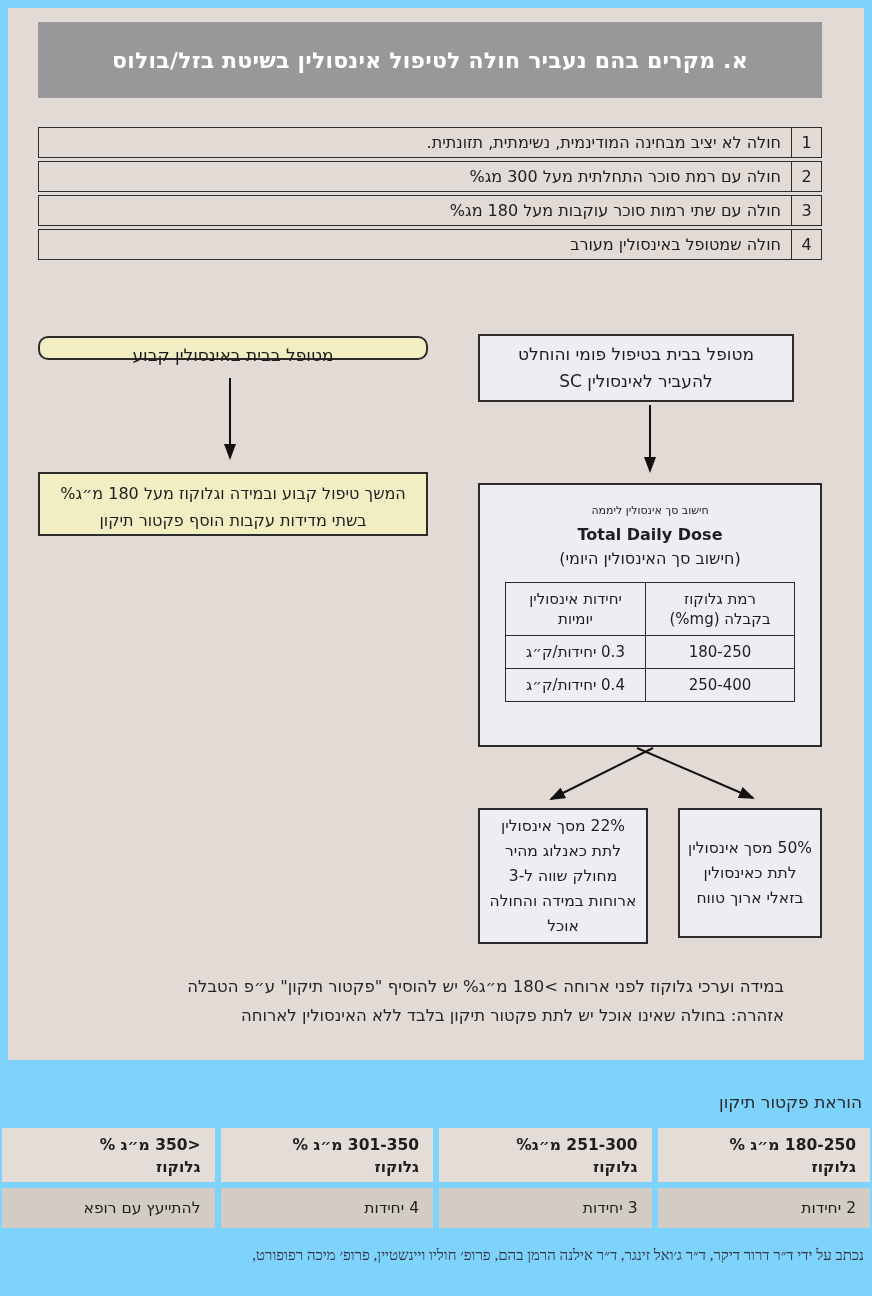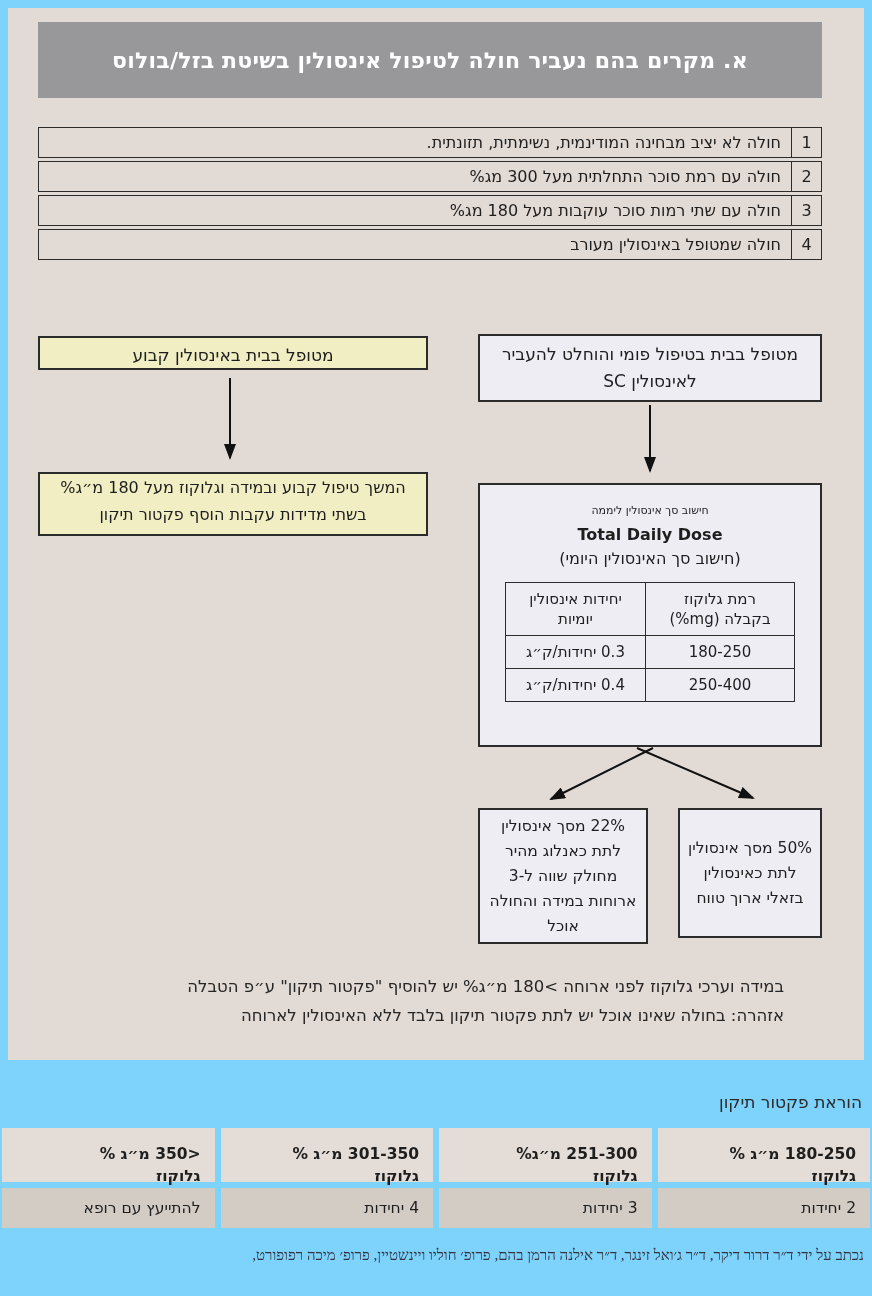--- a/index.html
+++ b/index.html
@@ -28,25 +28,25 @@
   }
   .crit-num {
     width:30px; text-align:center; line-height:29px; font-size:16px;
     border-left:1px solid #2c2c2c; flex:0 0 30px;
   }
   .crit-text { flex:1; text-align:right; padding-right:10px; line-height:29px; font-size:16px; }
   
   .fbox { position:absolute; border:2px solid #2b2b2b; text-align:center; }
   .yellow { background:#f1eec3; }
   .lav { background:#efedf4; }
-  .box-home { left:38px; top:336px; width:390px; height:34px; line-height:34px; font-size:17px; }
-  .box-oral { left:478px; top:334px; width:344px; height:68px; font-size:17px; line-height:27px;
+  .box-home { left:38px; top:336px; width:390px; height:24px; line-height:34px; font-size:17px;border-radius:10px; }
+  .box-oral { left:478px; top:334px; width:316px; height:68px; font-size:17px; line-height:27px;
               display:flex; align-items:center; justify-content:center; padding:0 14px; }
   .box-continue { left:38px; top:472px; width:390px; height:64px; font-size:16px; line-height:27px;
-              display:flex; align-items:flex-start; justify-content:center; padding:0 10px; }
+              display:flex; align-items:flex-end; justify-content:center; padding:0 10px; }
   .box-tdd { left:478px; top:483px; width:344px; height:264px; padding-top:13px; }
   .box-tdd .l1 { font-size:11px; line-height:25px; }
   .box-tdd .l2 { font-size:16px; font-weight:bold; line-height:24px; }
   .box-tdd .l3 { font-size:16px; line-height:24px; }
   .tddtab { margin:11px auto 0; border-collapse:collapse; width:290px; direction:rtl; }
   .tddtab th, .tddtab td { border:1px solid #2c2c2c; font-weight:normal; }
   .tddtab th { font-size:15px; line-height:20px; padding:6px 2px; }
   .tddtab td { font-size:15px; height:33px; text-align:center; }
   .tddtab th span { display:block; }
   .box-bolus { left:478px; top:808px; width:170px; height:136px; font-size:15.5px; line-height:25px;
@@ -55,21 +55,21 @@
                display:flex; align-items:center; justify-content:center; padding:14px 6px; }
   
   .arrows { position:absolute; left:0; top:0; width:872px; height:1060px; pointer-events:none; }
   
   .note { position:absolute; right:88px; top:972px; width:700px; text-align:right;
           font-size:16.5px; line-height:29px; color:#262626; }
   
   .cf-head { position:absolute; right:10px; top:1092px; font-size:17px; color:#2a2a2a; }
   .cf-grid { position:absolute; left:2px; top:1128px; width:868px;
              display:grid; grid-template-columns:repeat(4,1fr); column-gap:6px; }
-  .cf-cell { background:#e4ddd7; height:54px; padding:15px 14px 0 0; text-align:right; }
+  .cf-cell { background:#e4ddd7; height:54px; padding:6px 14px 0 0; text-align:right; }
   .cf-range { font-size:15.5px; font-weight:600; line-height:22px; }
   .cf-sub { font-size:15.5px; font-weight:600; line-height:22px; }
   .cf-grid2 { position:absolute; left:2px; top:1188px; width:868px;
               display:grid; grid-template-columns:repeat(4,1fr); column-gap:6px; }
   .cf-dose { background:#d3ccc5; height:40px; line-height:40px; padding-right:14px;
              text-align:right; font-size:15.5px; font-weight:normal; }
   
   .credits { position:absolute; right:8px; top:1244px; width:858px; text-align:right;
              font-family:"Liberation Serif","DejaVu Serif",serif; font-size:15px;
              line-height:22px; color:#333340; }

